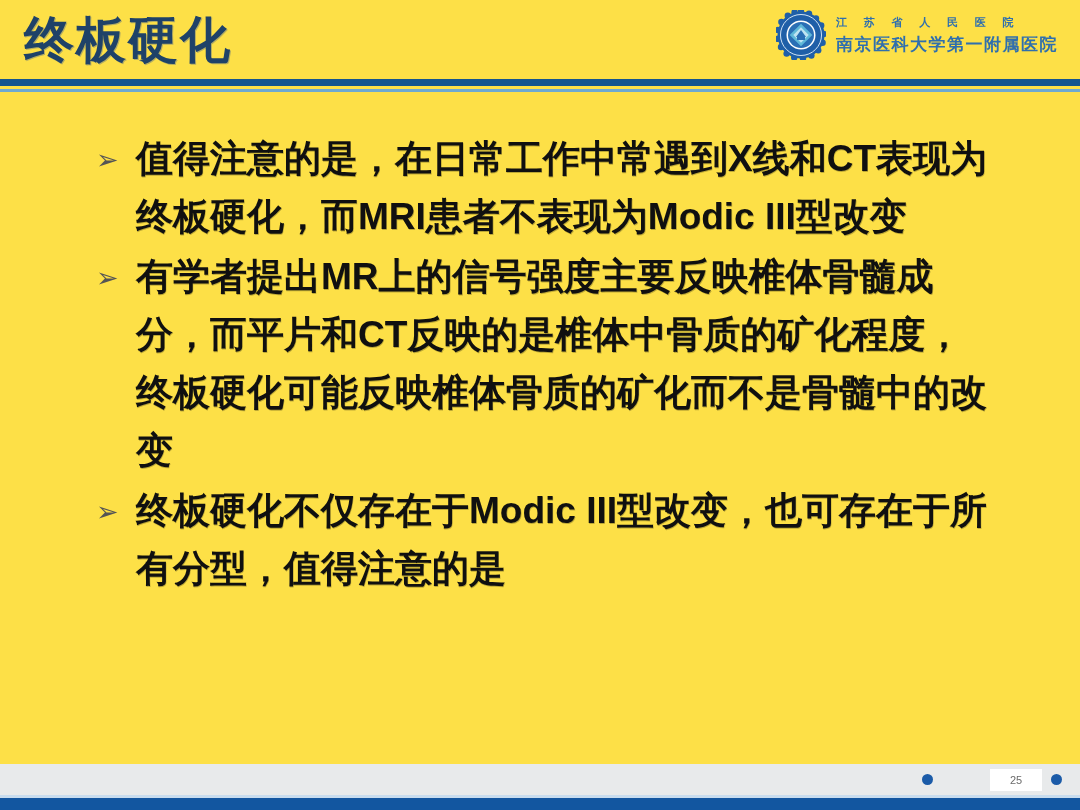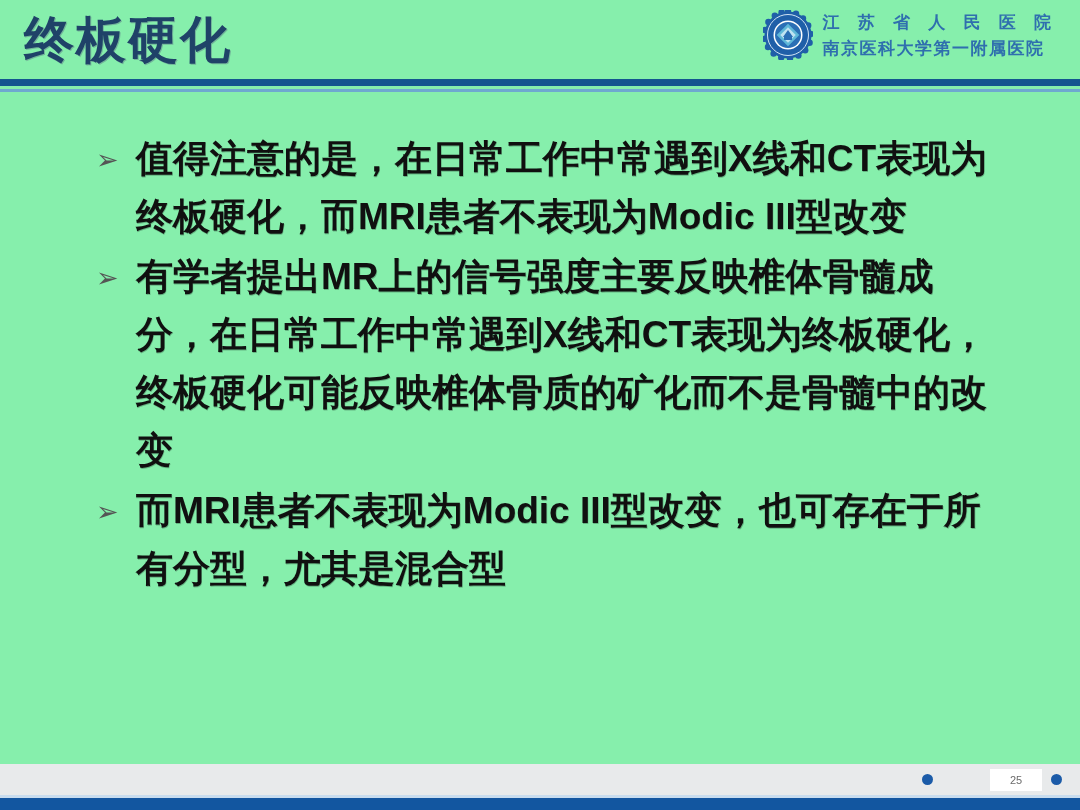--- a/index.html
+++ b/index.html
@@ -11,21 +11,21 @@
     height: 810px;
     background: #ffffff;
     font-family: "Liberation Sans", "DejaVu Sans", sans-serif;
     overflow: hidden;
     position: relative;
   }
 
   .slide {
     position: absolute;
     inset: 0;
-    background: #86efac;
+    background: #fde047;
   }
 
   
   .header {
     position: absolute;
     left: 0; top: 0;
     width: 1080px;
     height: 95px;
   }
 
@@ -60,21 +60,21 @@
 
   .logo-text {
     display: flex;
     flex-direction: column;
     justify-content: center;
     gap: 3px;
   }
 
   .logo-line1 {
     font-family: "Liberation Serif", "DejaVu Serif", serif;
-    font-size: 17px;
+    font-size: 11px;
     color: #2f6fae;
     letter-spacing: 7px;
     white-space: nowrap;
     font-weight: bold;
   }
 
   .logo-line2 {
     font-family: Liberation Sans, sans-serif;
     font-size: 17px;
     color: #2f6fae;
@@ -253,26 +253,26 @@
 
   <div class="body-area">
 
     <div class="bullet">
       <span class="bullet-marker">➢</span>
       <div class="bullet-text">值得注意的是，在日常工作中常遇到X线和CT表现为终板硬化，而MRI患者不表现为Modic III型改变</div>
     </div>
 
     <div class="bullet">
       <span class="bullet-marker">➢</span>
-      <div class="bullet-text">有学者提出MR上的信号强度主要反映椎体骨髓成分，在日常工作中常遇到X线和CT表现为终板硬化，终板硬化可能反映椎体骨质的矿化而不是骨髓中的改变</div>
+      <div class="bullet-text">有学者提出MR上的信号强度主要反映椎体骨髓成分，而平片和CT反映的是椎体中骨质的矿化程度，终板硬化可能反映椎体骨质的矿化而不是骨髓中的改变</div>
     </div>
 
     <div class="bullet">
       <span class="bullet-marker">➢</span>
-      <div class="bullet-text">而MRI患者不表现为Modic III型改变，也可存在于所有分型，尤其是混合型</div>
+      <div class="bullet-text">终板硬化不仅存在于Modic III型改变，也可存在于所有分型，值得注意的是</div>
     </div>
 
   </div>
 
   <div class="footer">
     <div class="footer-gray"></div>
     <div class="footer-lightline"></div>
     <div class="footer-bar"></div>
     <div class="footer-nav">
       <span class="nav-dot"></span>

